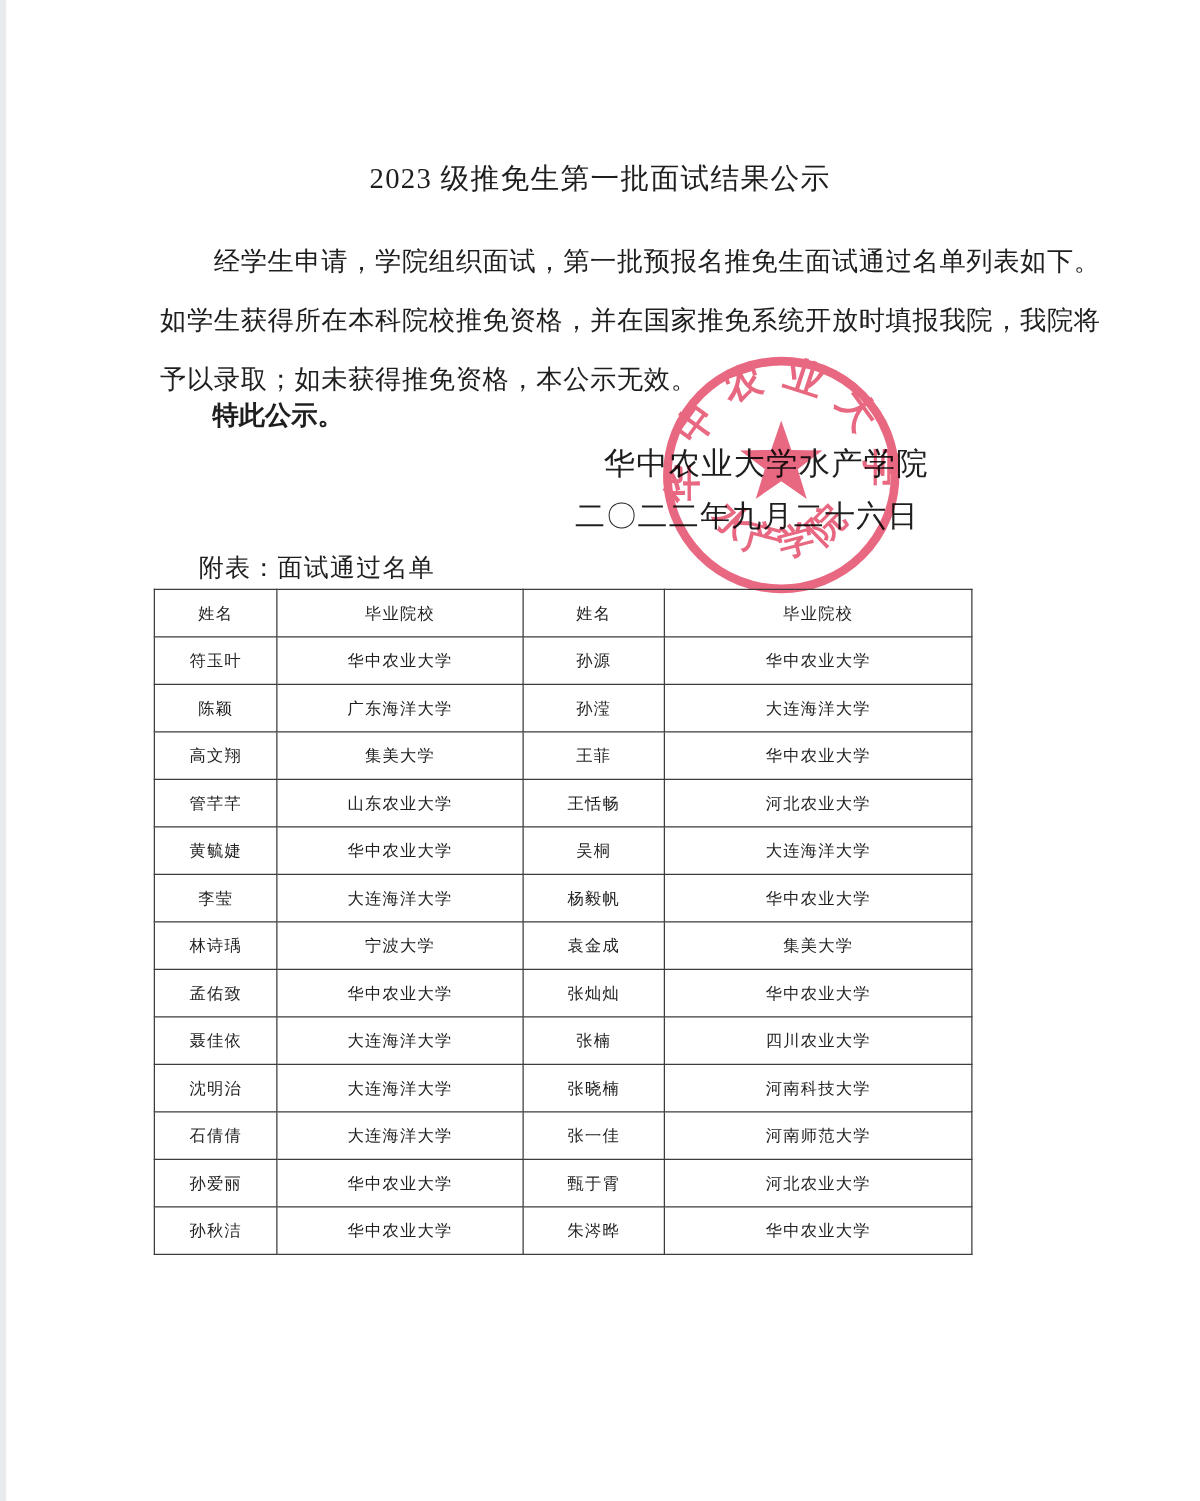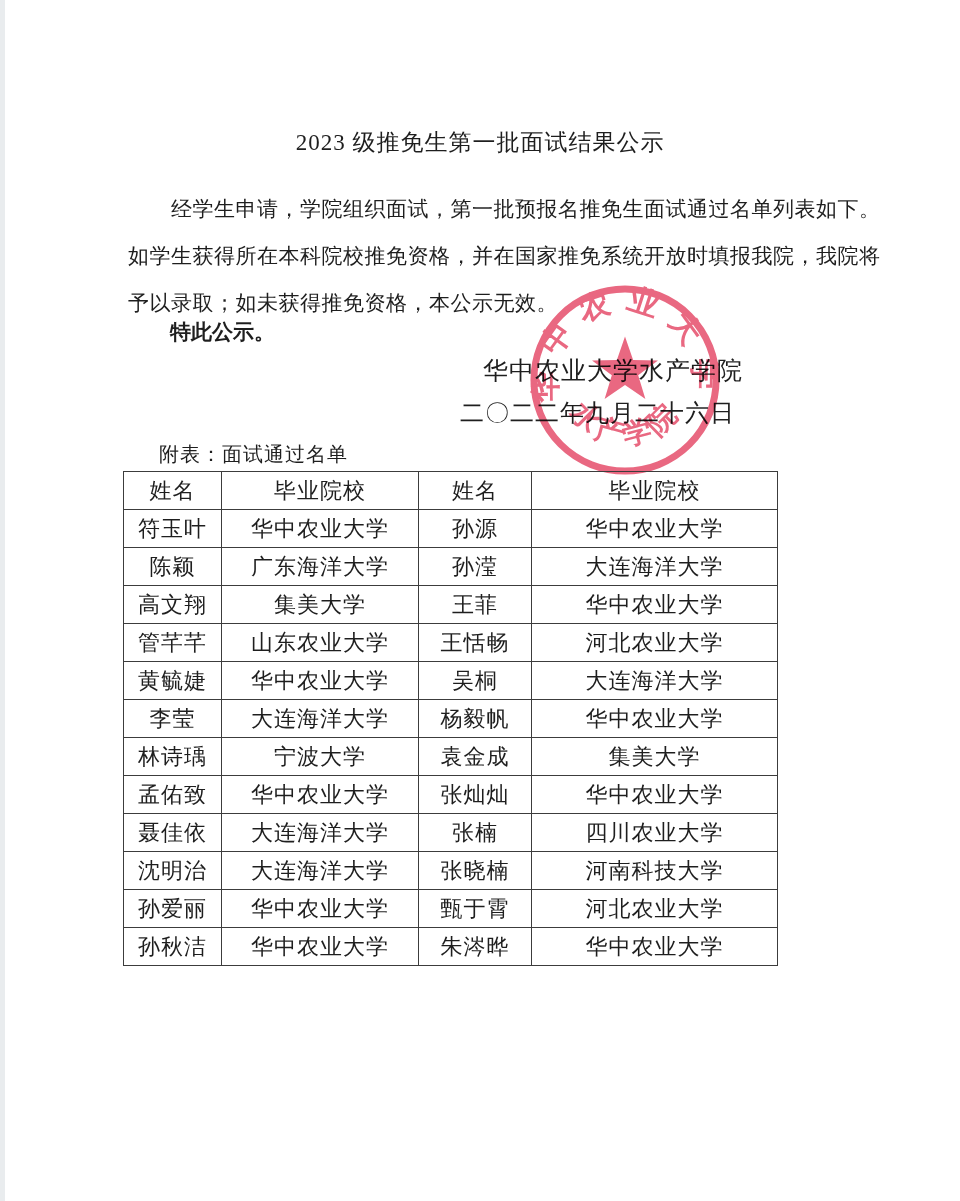--- a/index.html
+++ b/index.html
@@ -23,21 +23,21 @@
   .sign-org  { position:absolute; top:354px; left:0; width:723px; text-align:right; font-size:25px; letter-spacing:1px;padding-left:20px; }
   .sign-date { position:absolute; top:397px; left:0; width:723px; text-align:right; font-size:24px; letter-spacing:1px;margin-left:12px; }
   .stamp {
     position:absolute; left:526px; top:281px; width:198px; height:198px;
     mix-blend-mode:multiply; opacity:.88;
   }
   .stamp text { font-family:"Liberation Serif","DejaVu Serif",serif; font-weight:700; }
   .attachment { position:absolute; left:159px; top:441px; font-size:20px; letter-spacing:1px; }
   table.roster {
     position:absolute; left:123px; top:471px; width:654px;
-    border-collapse:collapse; table-layout:fixed; font-size:22px;
+    border-collapse:collapse; table-layout:fixed; font-size:13px;
   }
   .roster th, .roster td {
     border:1.5px solid #3c3c3c; text-align:center; vertical-align:middle;
     height:37px; padding:0; font-weight:normal; letter-spacing:1px;
   }
   .col-name1 { width:98px; } .col-school1 { width:197px; }
   .col-name2 { width:113px; } .col-school2 { width:246px; }
 </style>
 </head>
 <body>
@@ -144,20 +144,26 @@
         <td>张楠</td>
         <td>四川农业大学</td>
       </tr>
       <tr>
         <td>沈明治</td>
         <td>大连海洋大学</td>
         <td>张晓楠</td>
         <td>河南科技大学</td>
       </tr>
       <tr>
+        <td>石倩倩</td>
+        <td>大连海洋大学</td>
+        <td>张一佳</td>
+        <td>河南师范大学</td>
+      </tr>
+      <tr>
         <td>孙爱丽</td>
         <td>华中农业大学</td>
         <td>甄于霄</td>
         <td>河北农业大学</td>
       </tr>
       <tr>
         <td>孙秋洁</td>
         <td>华中农业大学</td>
         <td>朱涔晔</td>
         <td>华中农业大学</td>

